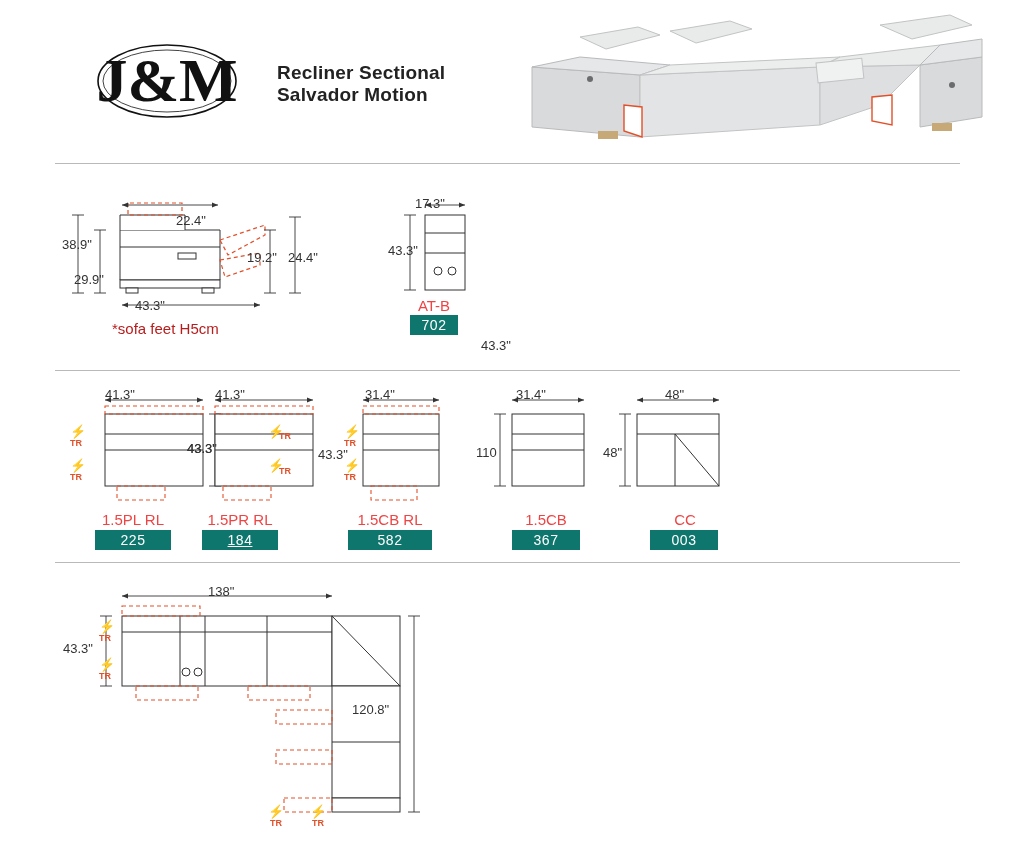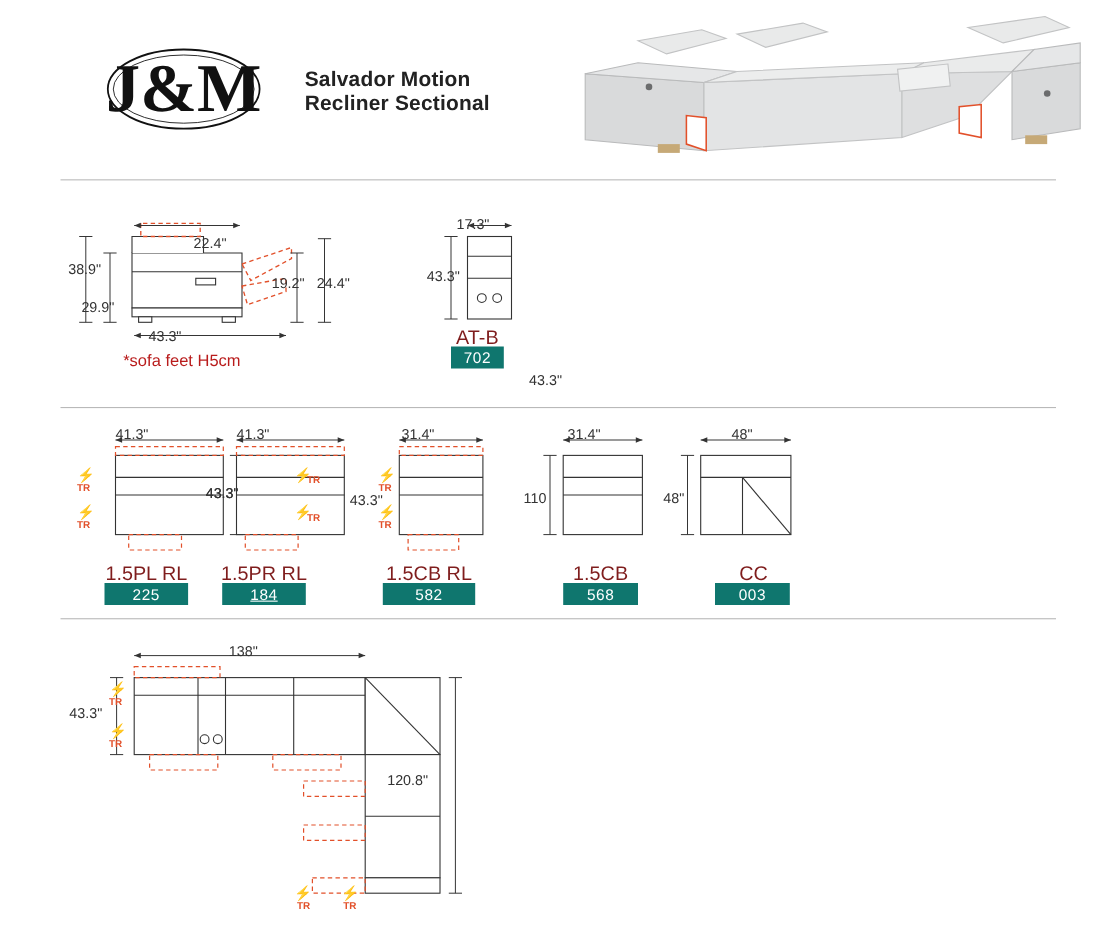--- a/index.html
+++ b/index.html
@@ -14,21 +14,21 @@
   .logo svg{display:block;}
   .title{position:absolute;left:277px;top:62px;width:240px;font-size:19px;font-weight:bold;color:#222;line-height:22px;letter-spacing:.2px;}
 
   .hero{position:absolute;left:520px;top:5px;width:470px;height:148px;}
 
   
   .rule{position:absolute;height:1px;background:#b9b9b9;left:55px;width:905px;}
 
   
   .dim{position:absolute;font-size:13px;color:#333;white-space:nowrap;font-family:"Liberation Sans",sans-serif;}
-  .code-label{position:absolute;font-size:18px;color:#7f1d1d;text-align:center;white-space:nowrap;}
+  .code-label{position:absolute;font-size:15px;color:#ef4444;text-align:center;white-space:nowrap;}
   .code-badge{position:absolute;background:#0f766e;color:#fff;font-size:14px;text-align:center;padding:2px 0;letter-spacing:.5px;}
   .note{position:absolute;font-size:15px;color:#b91c1c;}
 
   .tr{position:absolute;font-size:9px;color:#e2502a;font-weight:bold;}
   .bolt{position:absolute;color:#e2502a;font-size:13px;line-height:1;}
 
   svg{overflow:visible;}
 </style>
 </head>
 <body>
@@ -37,22 +37,22 @@
 
   <div class="logo">
     <svg width="150" height="90" viewBox="0 0 150 90">
       <ellipse cx="72" cy="46" rx="69" ry="36" fill="none" stroke="#111" stroke-width="1.6"></ellipse>
       <ellipse cx="72" cy="46" rx="64" ry="31" fill="none" stroke="#111" stroke-width="0.8"></ellipse>
       <text x="72" y="66" font-family="'Liberation Serif',serif" font-size="62" font-weight="bold" fill="#111" text-anchor="middle">J&amp;M</text>
     </svg>
   </div>
 
   <div class="title">
+    <div>Recliner Sectional</div>
     <div>Salvador Motion</div>
-    <div>Recliner Sectional</div>
   </div>
 
   <div class="hero">
     <svg width="470" height="150" viewBox="0 0 470 150">
 
       <path d="M12,62 L12,122 L120,132 L120,70 Z" fill="#d9dadb" stroke="#b9babb" stroke-width="1"></path>
       <path d="M12,62 L60,52 L150,60 L120,70 Z" fill="#e6e7e8" stroke="#b9babb" stroke-width="1"></path>
 
       <path d="M120,70 L120,132 L300,120 L300,62 Z" fill="#e3e4e5" stroke="#c2c3c4" stroke-width="1"></path>
       <path d="M120,70 L150,60 L320,52 L300,62 Z" fill="#eceded" stroke="#c2c3c4" stroke-width="1"></path>
@@ -225,21 +225,21 @@
       <line x1="22" y1="42" x2="94" y2="42" stroke="#333" stroke-width="1"></line>
       <line x1="22" y1="58" x2="94" y2="58" stroke="#333" stroke-width="1"></line>
       <line x1="10" y1="22" x2="10" y2="94" stroke="#333" stroke-width="0.9"></line>
       <line x1="4" y1="22" x2="16" y2="22" stroke="#333" stroke-width="0.9"></line>
       <line x1="4" y1="94" x2="16" y2="94" stroke="#333" stroke-width="0.9"></line>
     </svg>
   </div>
   <div class="dim" style="left:516px;top:387px;">31.4"</div>
   <div class="dim" style="left:476px;top:445px;">110</div>
   <div class="code-label" style="left:500px;top:511px;width:92px;">1.5CB</div>
-  <div class="code-badge" style="left:512px;top:530px;width:68px;">568</div>
+  <div class="code-badge" style="left:512px;top:530px;width:68px;">367</div>
 
   <div class="abs" style="left:615px;top:392px;width:140px;height:110px;">
     <svg width="140" height="110" viewBox="0 0 140 110">
       <line x1="22" y1="8" x2="104" y2="8" stroke="#333" stroke-width="0.9"></line>
       <polygon points="22,8 28,5.5 28,10.5" fill="#333"></polygon>
       <polygon points="104,8 98,5.5 98,10.5" fill="#333"></polygon>
       <rect x="22" y="22" width="82" height="72" fill="#fff" stroke="#333" stroke-width="1"></rect>
       <line x1="22" y1="42" x2="104" y2="42" stroke="#333" stroke-width="1"></line>
       <line x1="60" y1="42" x2="60" y2="94" stroke="#333" stroke-width="1"></line>
       <line x1="60" y1="42" x2="104" y2="94" stroke="#333" stroke-width="1"></line>

